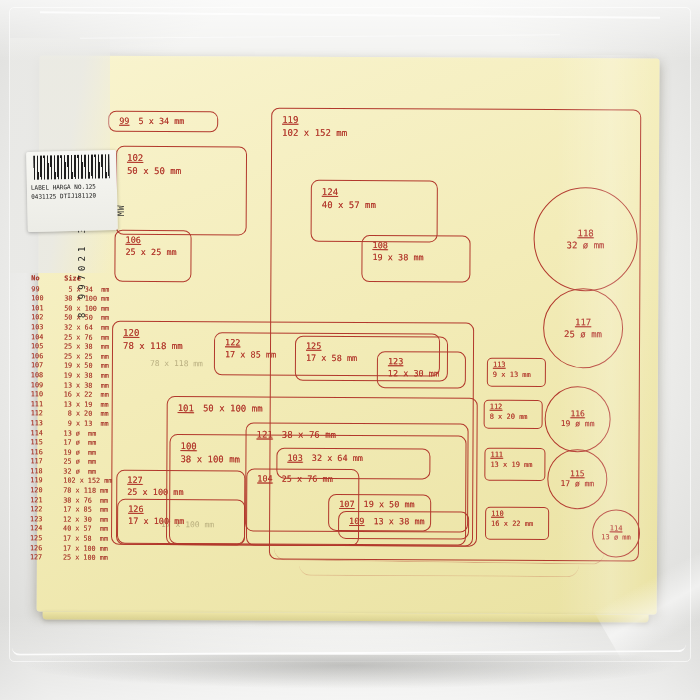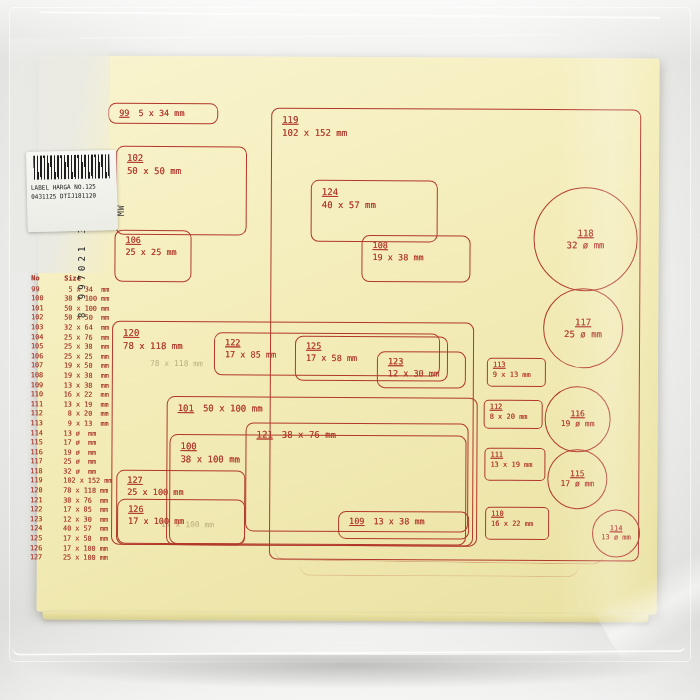--- a/index.html
+++ b/index.html
@@ -74,21 +74,21 @@
 
   <div class="scene">
     <div class="sheet"></div>
     <div class="sheet-stack"></div>
 
     <span class="ghost" style="left:150px;top:360px">78 x 118 mm</span>
     <span class="ghost" style="left:162px;top:521px">17 x 100 mm</span>
     <div class="gline" style="left:275px;top:548px;width:330px;height:14px;transform:rotate(.5deg)"></div>
     <div class="gline" style="left:300px;top:562px;width:280px;height:14px;opacity:.7"></div>
 
-    <div class="shape inline compact" style="left:107px;top:104px;width:110px;height:21px">
+    <div class="shape inline compact" style="left:107px;top:112px;width:110px;height:21px">
       <span class="lab"><span class="num">99</span><span class="sz">5 x 34 mm</span></span>
       </div>
 
     <div class="shape two" style="left:270px;top:108px;width:370px;height:452px">
       <span class="lab"><span class="num">119</span><span class="sz">102 x 152 mm</span></span>
       </div>
 
     <div class="shape two" style="left:115px;top:147px;width:131px;height:89px">
       <span class="lab"><span class="num">102</span><span class="sz">50 x 50 mm</span></span>
       </div>
@@ -143,38 +143,47 @@
       </div>
 
     <div class="shape inline" style="left:246px;top:423px;width:223px;height:109px">
       <span class="lab"><span class="num">121</span><span class="sz">38 x 76 mm</span></span>
       </div>
 
     <div class="shape two" style="left:170px;top:435px;width:297px;height:110px">
       <span class="lab"><span class="num">100</span><span class="sz">38 x 100 mm</span></span>
       </div>
 
+    <div class="shape inline compact" style="left:277px;top:448px;width:154px;height:31px">
+      <span class="lab"><span class="num">103</span><span class="sz">32 x 64 mm</span></span>
+      </div>
 
     <div class="shape two small" style="left:485px;top:447px;width:61px;height:33px">
       <span class="lab"><span class="num">111</span><span class="sz">13 x 19 mm</span></span>
       </div>
 
     <div class="shape circle cmd" style="left:548px;top:448px;width:60px;height:60px">
       <span class="lab"><span class="num">115</span><span class="sz">17 ø mm</span></span>
       </div>
 
     <div class="shape two compact" style="left:117px;top:471px;width:129px;height:75px">
       <span class="lab"><span class="num">127</span><span class="sz">25 x 100 mm</span></span>
       </div>
 
+    <div class="shape inline compact" style="left:247px;top:469px;width:113px;height:77px">
+      <span class="lab"><span class="num">104</span><span class="sz">25 x 76 mm</span></span>
+      </div>
 
     <div class="shape two compact" style="left:118px;top:500px;width:128px;height:45px">
       <span class="lab"><span class="num">126</span><span class="sz">17 x 100 mm</span></span>
       </div>
 
+    <div class="shape inline compact" style="left:329px;top:494px;width:103px;height:37px">
+      <span class="lab"><span class="num">107</span><span class="sz">19 x 50 mm</span></span>
+      </div>
 
     <div class="shape two small" style="left:486px;top:506px;width:64px;height:33px">
       <span class="lab"><span class="num">110</span><span class="sz">16 x 22 mm</span></span>
       </div>
 
     <div class="shape inline compact" style="left:339px;top:511px;width:131px;height:28px">
       <span class="lab"><span class="num">109</span><span class="sz">13 x 38 mm</span></span>
       </div>
 
     <div class="shape circle csm" style="left:593px;top:508px;width:48px;height:48px">

